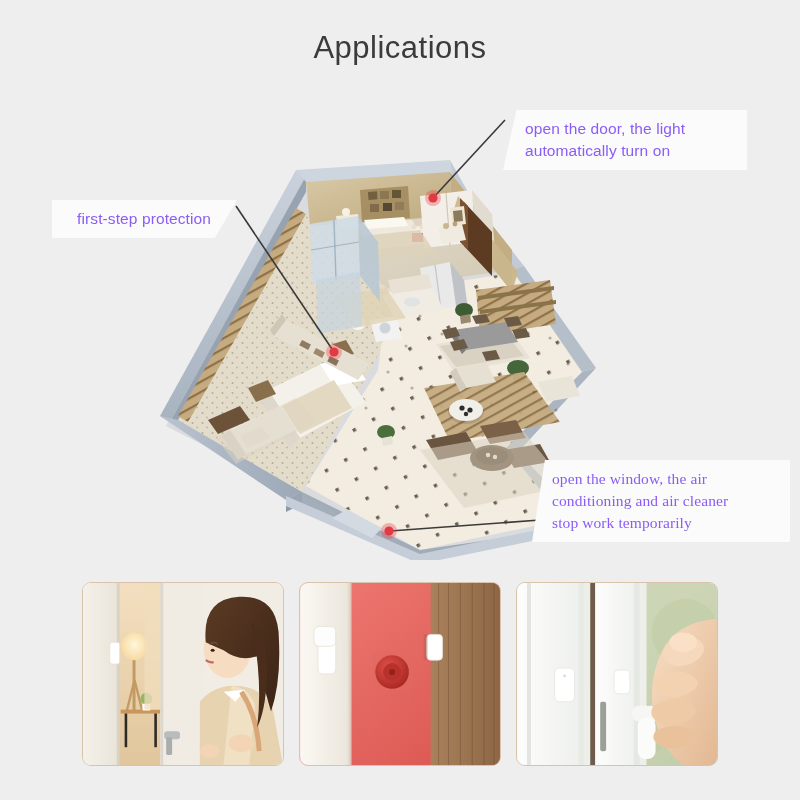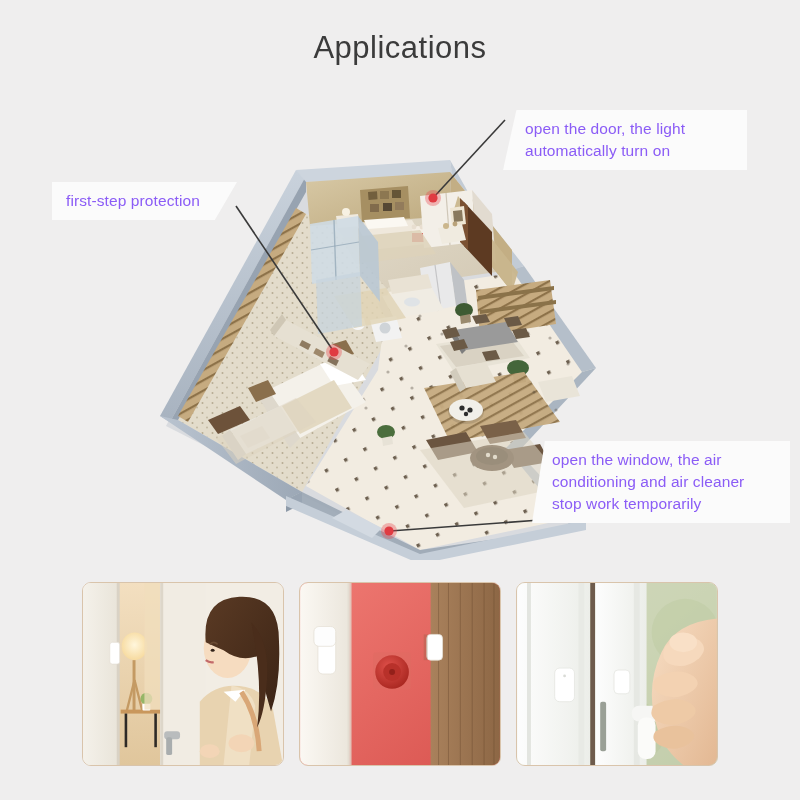--- a/index.html
+++ b/index.html
@@ -32,37 +32,38 @@
     color:#8b5cf6;
     font-size:15.5px;
     line-height:22px;
     font-weight:400;
     letter-spacing:.1px;
     padding:8px 14px;
     white-space:pre-line;
     box-shadow:0 1px 3px rgba(0,0,0,.045);
   }
   .callout-left{
-    left:52px; top:182px; width:185px;
-    text-align:left;
+    left:52px; top:200px; width:185px;
+    text-align:right;
     -webkit-clip-path:polygon(0 0, 100% 0, 88% 100%, 0 100%);
     clip-path:polygon(0 0, 100% 0, 88% 100%, 0 100%);
     padding-right:26px;
   }
   .callout-topright{
     left:503px; top:110px; width:244px;
     -webkit-clip-path:polygon(5.5% 0, 100% 0, 100% 100%, 0 100%);
     clip-path:polygon(5.5% 0, 100% 0, 100% 100%, 0 100%);
     padding-left:22px;
   }
   .callout-bottomright{
-    left:532px; top:441px; width:258px;
+    left:532px; top:460px; width:258px;
     -webkit-clip-path:polygon(5% 0, 100% 0, 100% 100%, 0 100%);
     clip-path:polygon(5% 0, 100% 0, 100% 100%, 0 100%);
     padding-left:20px;
+    font-family:Liberation Serif, serif;
   }
 
   
   .leader-layer{ position:absolute; inset:0; width:800px; height:800px; pointer-events:none; }
 
   
   .photo-row{
     position:absolute; left:0; top:582px; width:800px; height:186px;
     display:flex; justify-content:center; gap:15px;
   }

